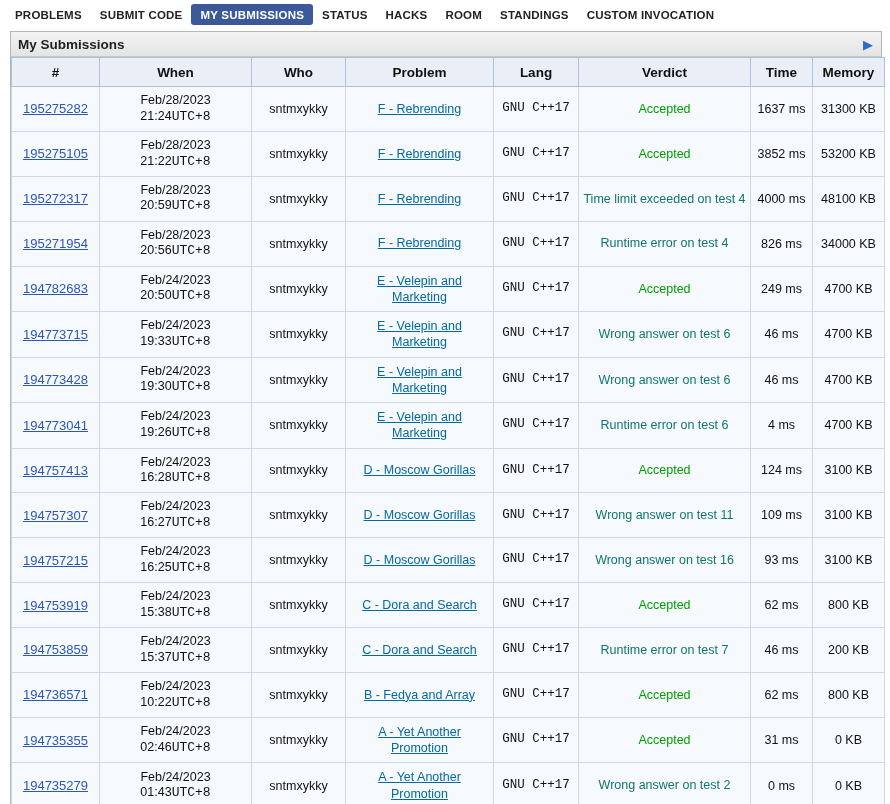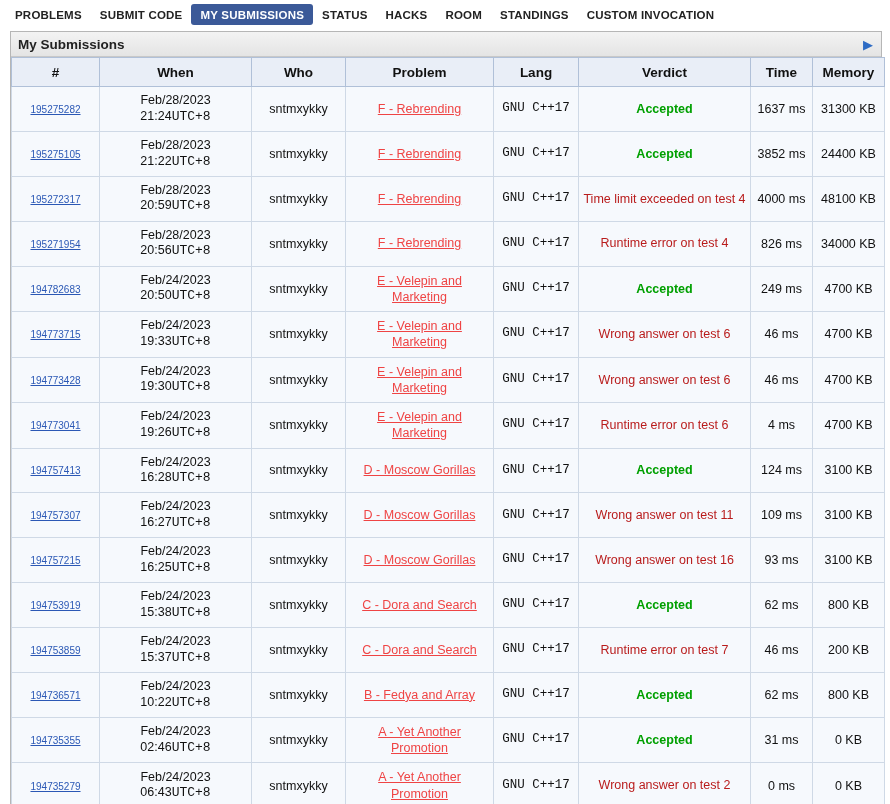--- a/index.html
+++ b/index.html
@@ -95,58 +95,58 @@
     border: 1px solid #cfd9e6;
     font-size: 12.5px;
     padding: 6px 4px;
     text-align: center;
     vertical-align: middle;
     background: #f6f9fd;
     color: #111;
   }
   td.col-id a {
     color: #2b58b5;
-    font-size: 10px;
+    font-size: 13px;
   }
   td.col-when {
     font-size: 12px;
     line-height: 1.25;
     color: #111;
     margin-top: 22px;
   }
   td.col-when .utc {
     font-size: 13px;
     vertical-align: baseline;
     font-family: Liberation Mono, monospace;
   }
   td.col-who {
     color: #8a8a8a;
     font-size: 12.5px;
   }
   td.col-problem a {
-    color: #ef4444;
+    color: #0369a1;
     text-decoration: underline;
     font-size: 12.5px;
     line-height: 1.3;
   }
   td.col-lang {
     font-size: 12.5px;
     line-height: 1.25;
     font-family: Liberation Mono, monospace;
   }
   td.col-verdict {
     font-size: 12.5px;
     line-height: 1.3;
   }
   .verdict-ok {
     color: #00a000;
-    font-weight: bold;
+    font-weight: normal;
   }
   .verdict-bad {
-    color: #b91c1c;
+    color: #0f766e;
   }
   td.col-time, td.col-mem {
     font-size: 12.5px;
     white-space: nowrap;
   }
 
   
   col.c-id { width: 88px; }
   col.c-when { width: 152px; }
   col.c-who { width: 94px; }
@@ -219,21 +219,21 @@
             <td class="col-id"><a href="#">195275105</a></td>
             <td class="col-when">
               <div>Feb/28/2023</div>
               <div><span>21:22</span><span class="utc">UTC+8</span></div>
             </td>
             <td class="col-who">sntmxykky</td>
             <td class="col-problem"><a href="#">F - Rebrending</a></td>
             <td class="col-lang">GNU C++17</td>
             <td class="col-verdict"><span class="verdict-ok">Accepted</span></td>
             <td class="col-time">3852 ms</td>
-            <td class="col-mem">24400 KB</td>
+            <td class="col-mem">53200 KB</td>
           </tr>
           <tr>
             <td class="col-id"><a href="#">195272317</a></td>
             <td class="col-when">
               <div>Feb/28/2023</div>
               <div><span>20:59</span><span class="utc">UTC+8</span></div>
             </td>
             <td class="col-who">sntmxykky</td>
             <td class="col-problem"><a href="#">F - Rebrending</a></td>
             <td class="col-lang">GNU C++17</td>
@@ -394,21 +394,21 @@
             <td class="col-problem"><a href="#">A - Yet Another Promotion</a></td>
             <td class="col-lang">GNU C++17</td>
             <td class="col-verdict"><span class="verdict-ok">Accepted</span></td>
             <td class="col-time">31 ms</td>
             <td class="col-mem">0 KB</td>
           </tr>
           <tr>
             <td class="col-id"><a href="#">194735279</a></td>
             <td class="col-when">
               <div>Feb/24/2023</div>
-              <div><span>06:43</span><span class="utc">UTC+8</span></div>
+              <div><span>01:43</span><span class="utc">UTC+8</span></div>
             </td>
             <td class="col-who">sntmxykky</td>
             <td class="col-problem"><a href="#">A - Yet Another Promotion</a></td>
             <td class="col-lang">GNU C++17</td>
             <td class="col-verdict"><span class="verdict-bad">Wrong answer on test 2</span></td>
             <td class="col-time">0 ms</td>
             <td class="col-mem">0 KB</td>
           </tr>
         </tbody>
     </table>

